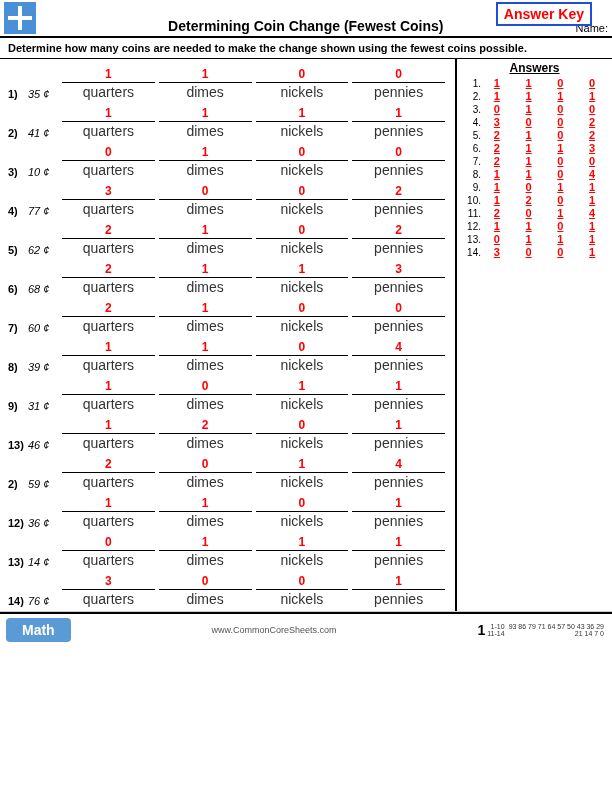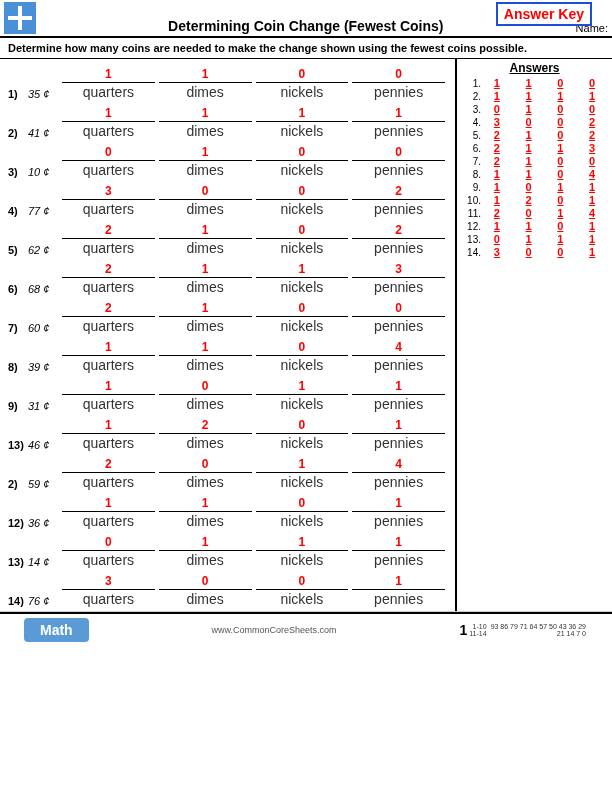--- a/index.html
+++ b/index.html
@@ -141,21 +141,21 @@
       font-weight: bold;
       text-decoration: underline;
       width: 20px;
       text-align: center;
     }
     
     .footer {
       display: flex;
       align-items: center;
       border-top: 2px solid black;
-      padding: 4px 24px;
+      padding: 4px 6px;
       justify-content: space-between;
       position: relative;
     }
     .footer-math-box {
       background: #5b9bd5;
       color: white;
       font-size: 14px;
       font-weight: bold;
       padding: 4px 16px;
       border-radius: 4px;

